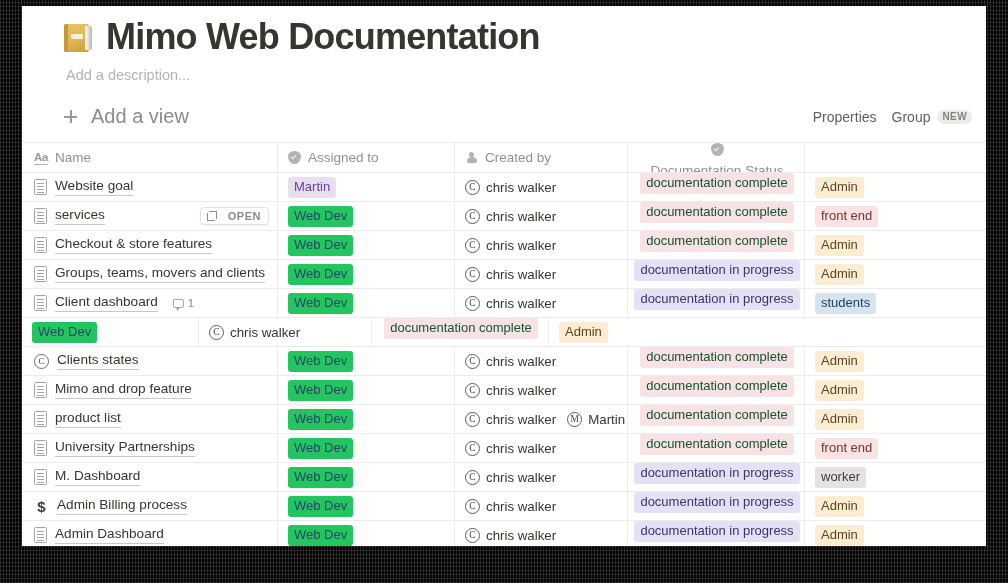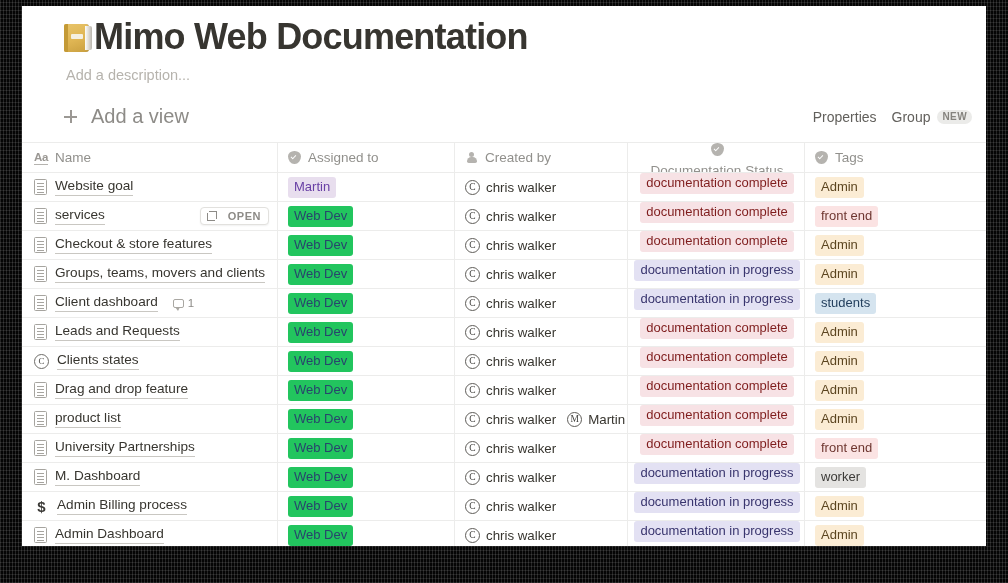--- a/index.html
+++ b/index.html
@@ -24,21 +24,21 @@
   }
   .app-window {
     position: absolute;
     left: 22px; top: 6px;
     width: 964px; height: 540px;
     background: #ffffff;
     overflow: hidden;
   }
   
   .page-head { padding: 10px 0 0 42px; }
-  .title-row { display: flex; align-items: center; }
+  .title-row { display: flex; align-items: center; gap: 12px; }
   .book-emoji {
     position: relative;
     width: 30px; height: 31px;
     flex: 0 0 auto;
     margin-top: 4px;
   }
   .book-emoji .cover {
     position: absolute; left: 0; top: 1px;
     width: 25px; height: 28px;
     background: linear-gradient(160deg,#e8c46a 0%, #dfb553 55%, #c99f3f 100%);
@@ -266,21 +266,21 @@
   .chip {
     display: inline-block;
     border-radius: 3px;
     padding: 1px 6px 2px 6px;
     font-size: 13px;
     line-height: 1.35;
     white-space: nowrap;
   }
   .chip-purple  { background: #e8deee; color: #6940a5; }
   .chip-blue    { background: #22c55e; color: #28456c; }
-  .chip-pinkred { background: #f7e2e5; color: #7f1d1d; }
+  .chip-pinkred { background: #f7e2e5; color: #14532d; }
   .chip-lav     { background: #e3e1f3; color: #39356e; }
   .chip-yellow  { background: #fbecd4; color: #5c4520; }
   .chip-rose    { background: #fbe3e3; color: #6e3630; }
   .chip-lblue   { background: #d5e4ef; color: #24405e; }
   .chip-gray    { background: #e4e3e1; color: #3c3b38; }
   
   .person { display: inline-flex; align-items: center; gap: 6px; font-size: 13.3px; color: #37352f; }
   .person + .person { margin-left: 11px; }
   .avatar {
     width: 15px; height: 15px; flex: 0 0 auto;
@@ -340,24 +340,20 @@
           <span>Assigned to</span>
         </div>
         <div class="cell c-create">
           <span class="ico ico-person"></span>
           <span>Created by</span>
         </div>
         <div class="cell c-status">
           <span class="ico ico-select"></span>
           <span>Documentation Status</span>
         </div>
-        <div class="cell c-tags">
-          <span class="ico ico-select"></span>
-          <span>Tags</span>
-        </div>
       </div>
       <div id="rows-container">
           <div class="trow">
             <div class="cell c-name name-cell">
               <span class="name-left">
                 <span class="page-ico"></span>
                 <span class="name-text">Website goal</span>
               </span>
             </div>
             <div class="cell c-assign">
@@ -470,26 +466,20 @@
               </span>
             </div>
             <div class="cell c-status">
               <span class="chip chip-lav">documentation in progress</span>
             </div>
             <div class="cell c-tags">
               <span class="chip chip-lblue">students</span>
             </div>
           </div>
           <div class="trow">
-            <div class="cell c-name name-cell">
-              <span class="name-left">
-                <span class="page-ico"></span>
-                <span class="name-text">Leads and Requests</span>
-              </span>
-            </div>
             <div class="cell c-assign">
               <span class="chip chip-blue">Web Dev</span>
             </div>
             <div class="cell c-create">
               <span class="person">
                 <span class="avatar">C</span>
                 <span>chris walker</span>
               </span>
             </div>
             <div class="cell c-status">
@@ -519,21 +509,21 @@
               <span class="chip chip-pinkred">documentation complete</span>
             </div>
             <div class="cell c-tags">
               <span class="chip chip-yellow">Admin</span>
             </div>
           </div>
           <div class="trow">
             <div class="cell c-name name-cell">
               <span class="name-left">
                 <span class="page-ico"></span>
-                <span class="name-text">Drag and drop feature</span>
+                <span class="name-text">Mimo and drop feature</span>
               </span>
             </div>
             <div class="cell c-assign">
               <span class="chip chip-blue">Web Dev</span>
             </div>
             <div class="cell c-create">
               <span class="person">
                 <span class="avatar">C</span>
                 <span>chris walker</span>
               </span>

